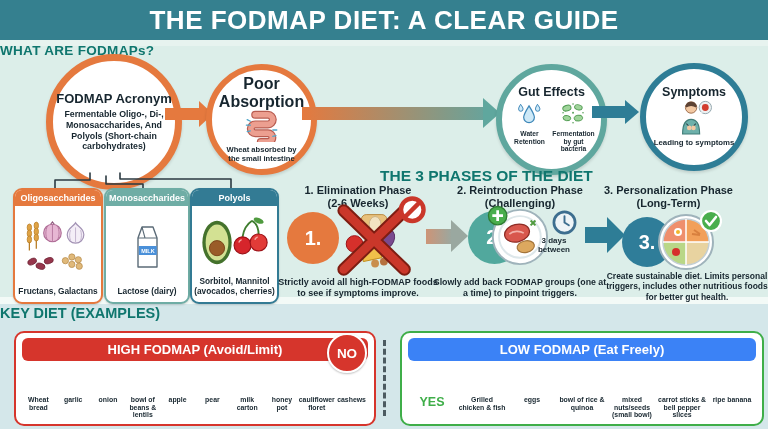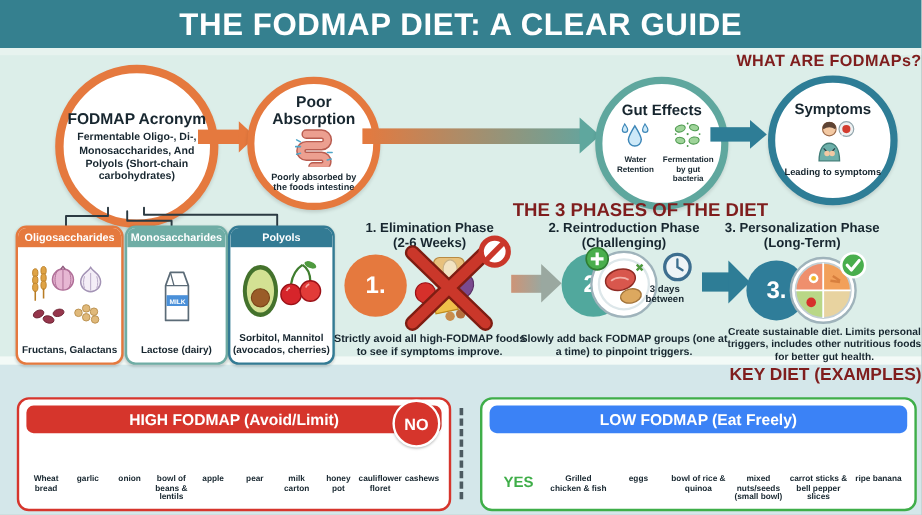--- a/index.html
+++ b/index.html
@@ -9,34 +9,34 @@
   
   .band{position:absolute;left:0;width:768px}
   #topband{top:40px;height:6px;background:#e7f3ef}
   #midband{top:297px;height:7px;background:#f3faf7}
   #kfbg{top:304px;height:125px;background:#d4e7ea}
   
   .banner{position:absolute;top:0;left:0;width:768px;height:40px;background:#35808f;
     display:flex;align-items:center;justify-content:center}
   .banner h1{color:#fff;font-size:26px;font-weight:bold;letter-spacing:.5px;margin:0}
   
-  .sec-heading{position:absolute;font-weight:bold;color:#7f1d1d;text-align:right}
+  .sec-heading{position:absolute;font-weight:bold;color:#0f766e;text-align:left}
   #what-heading{top:43px;left:0;width:768px;font-size:13.5px;letter-spacing:.3px}
   #phases-heading{top:167px;left:380px;width:260px;font-size:15.5px}
   #keyfoods-heading{top:305px;left:0;width:768px;font-size:14.5px}
   
   .circle{position:absolute;background:#fff;border-radius:50%;display:flex;flex-direction:column;
     align-items:center;justify-content:center;text-align:center;box-shadow:0 2px 3px rgba(0,0,0,.13)}
   .c-title{font-weight:bold;line-height:1.1}
   .c-body{font-weight:bold}
   #c1{left:46px;top:54px;width:122px;height:122px;border:7px solid #e5793e}
   #c1 .c-title{font-size:13px;margin-bottom:3px}
   #c1 .c-body{font-size:8.8px;line-height:1.22;padding:0 7px}
   #c2{left:206px;top:64px;width:99px;height:99px;border:6px solid #e5793e}
-  #c2 .c-title{font-size:13px}
+  #c2 .c-title{font-size:16px}
   #c2 .c-body{font-size:7.6px;line-height:1.15;padding:0 9px}
   #c2 .c-icon svg{height:32px;width:auto}
   #c3{left:496px;top:64px;width:99px;height:99px;border:6px solid #5fa79e}
   #c3 .c-title{font-size:12.5px;margin-bottom:2px}
   .gut-row{display:flex;gap:3px;align-items:flex-start;justify-content:center}
   .gut-col{width:41px;display:flex;flex-direction:column;align-items:center}
   .gut-col svg{height:23px;width:auto}
   .gut-label{font-size:6.7px;font-weight:bold;line-height:1.15;margin-top:1px}
   #c4{left:640px;top:63px;width:96px;height:96px;border:6px solid #2e7d96}
   #c4 .c-title{font-size:12.5px}
@@ -135,21 +135,21 @@
 
   <div id="c2" class="circle">
     <div class="c-title">Poor Absorption</div>
     <span class="c-icon"><svg viewBox="0 0 44 40">
           <g fill="none" stroke-linecap="round">
             <path d="M14 6h16a6 6 0 0 1 0 12H14a5.5 5.5 0 0 0 0 11h16a5.5 5.5 0 0 1 0 11h-9" stroke="#b85c50" stroke-width="10"></path>
             <path d="M14 6h16a6 6 0 0 1 0 12H14a5.5 5.5 0 0 0 0 11h16a5.5 5.5 0 0 1 0 11h-9" stroke="#ec9f90" stroke-width="7"></path>
             <path d="M4 12l4 2M3 19h5M4 27l4-1M40 32l-4 1M41 25h-5" stroke="#4fa6c9" stroke-width="1.6"></path>
           </g>
         </svg></span>
-    <div class="c-body">Poorly absorbed by the foods intestine</div>
+    <div class="c-body">Wheat absorbed by the small intestine</div>
   </div>
 
   <div id="arr2-body" class="abody"></div>
   <div id="arr2-head" class="ahead"></div>
 
   <div id="c3" class="circle">
     <div class="c-title">Gut Effects</div>
     <div class="gut-row">
       <div class="gut-col">
         <span><svg viewBox="0 0 34 30">

